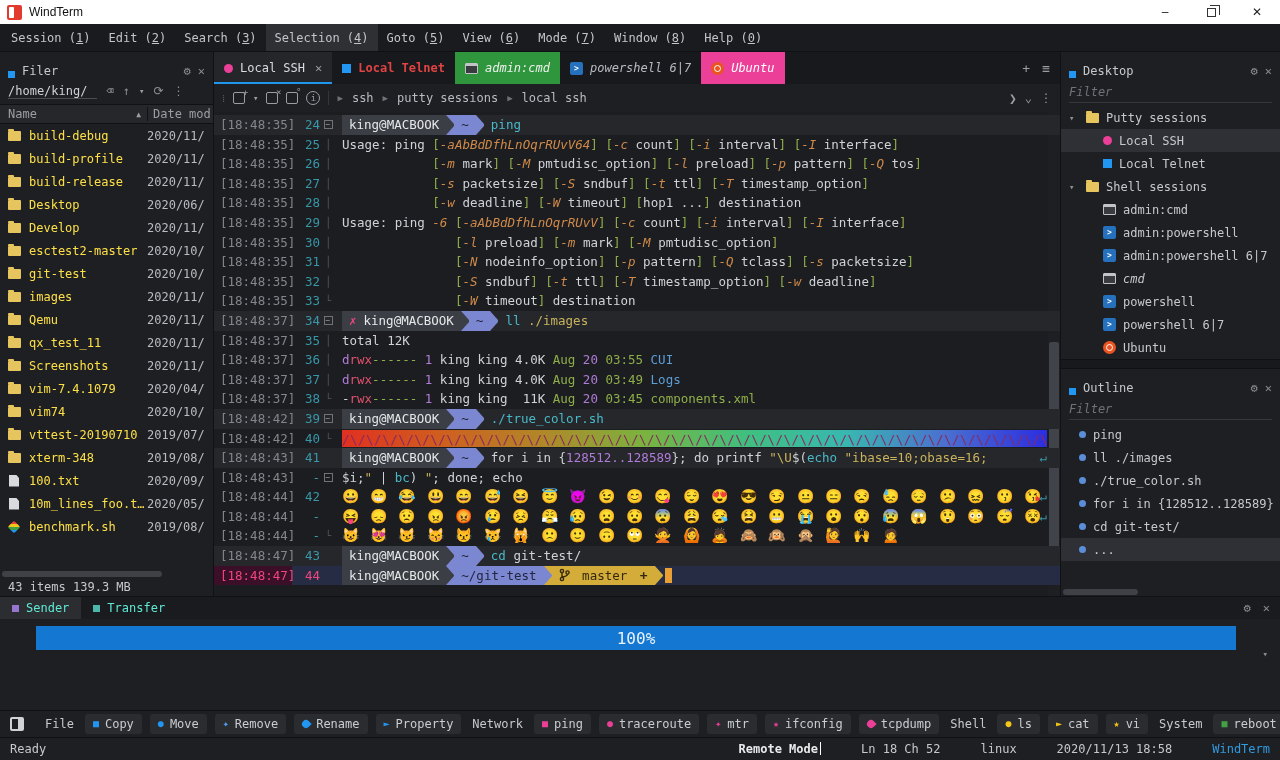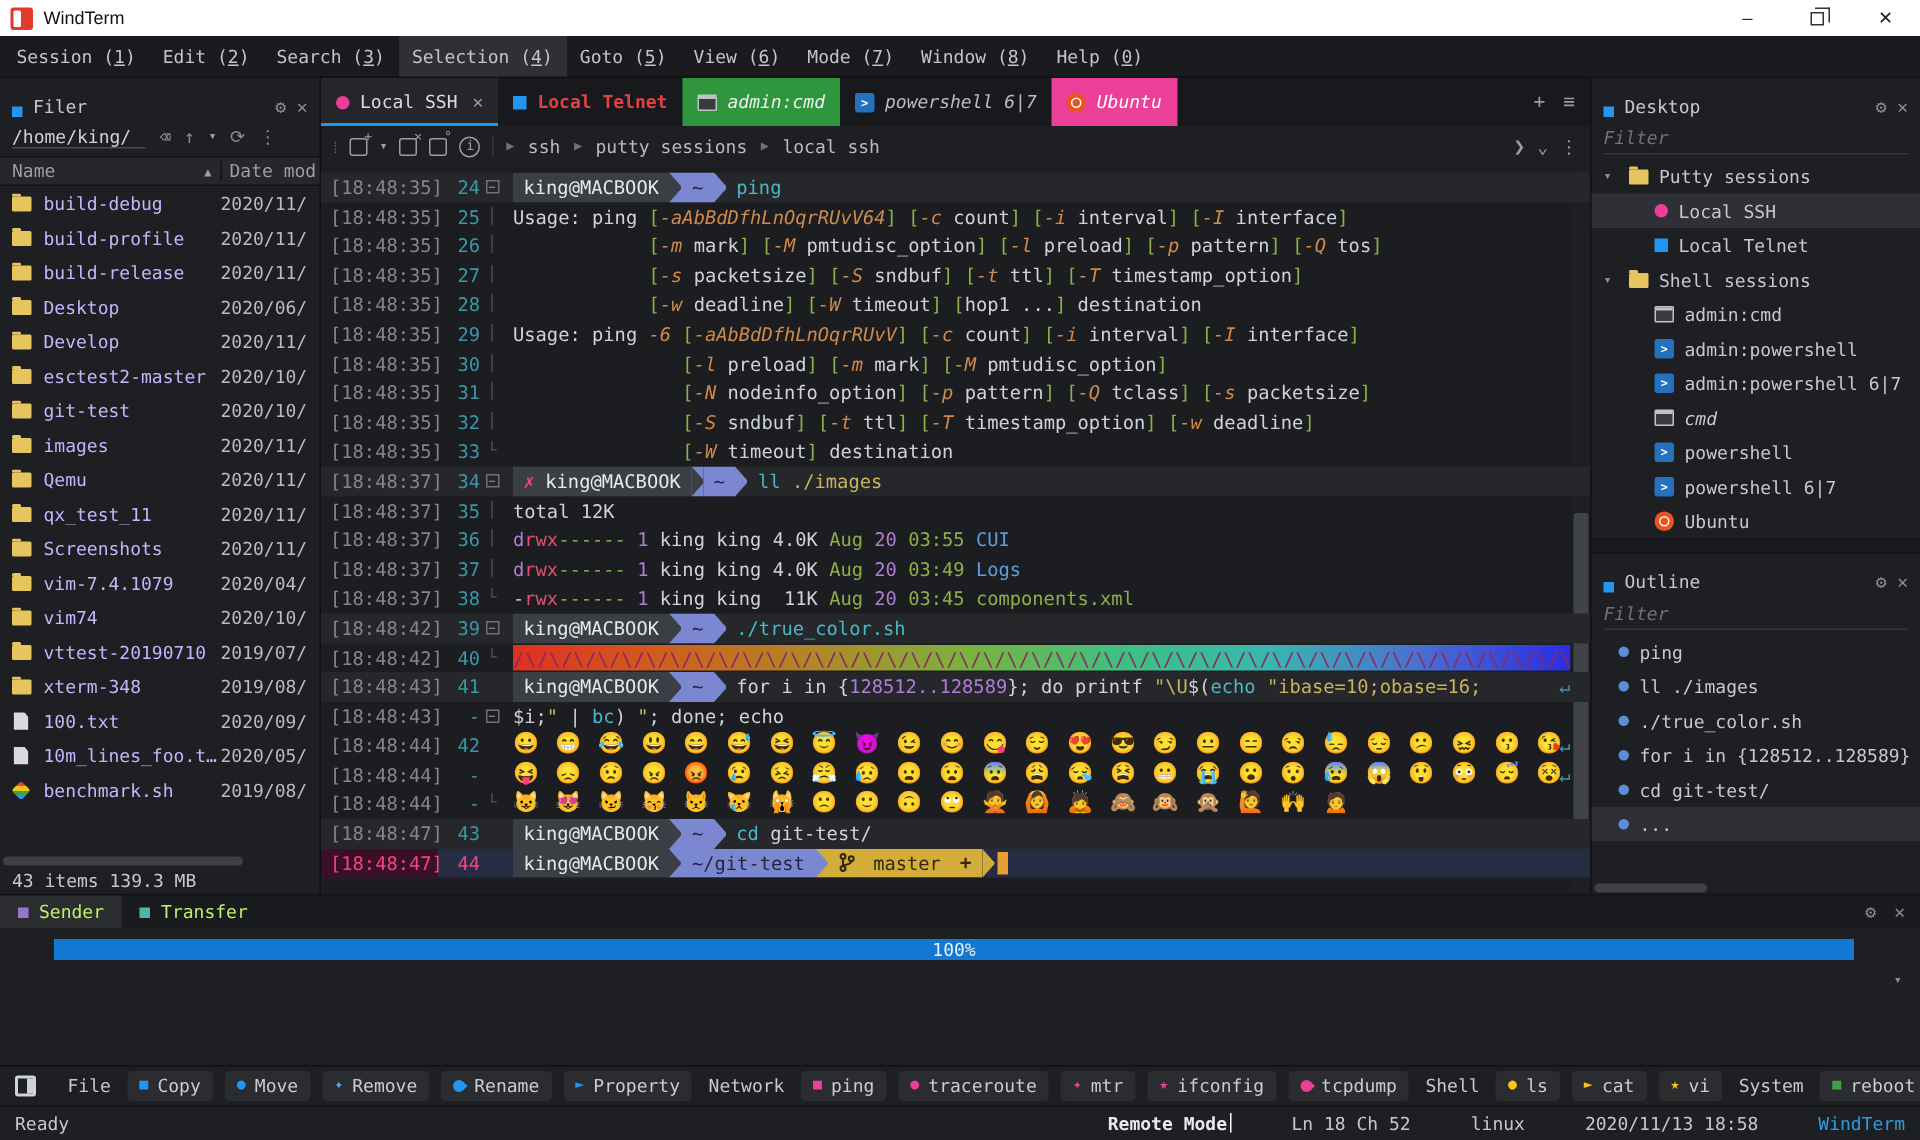--- a/index.html
+++ b/index.html
@@ -30,21 +30,21 @@
 .filter-row{height:22px;margin:3px 8px 3px;border-bottom:1px solid #35373b;display:flex;align-items:center;color:#6f7277;font-style:italic;flex:none}
 
 .path-row{height:26px;display:flex;align-items:center;padding:0 8px;gap:9px;flex:none}
 .path-text{border-bottom:1px solid #4a4c50;padding-right:10px;color:#cfd2d6}
 .fcols{height:20px;display:flex;align-items:center;background:#26272b;border-top:1px solid #101114;border-bottom:1px solid #101114;color:#9b9ea3;flex:none}
 .fcol-name{flex:1;padding-left:8px;display:flex;align-items:center}
 .fcol-name .sort{margin-left:auto;margin-right:6px;font-size:8px;color:#9b9ea3}
 .fcol-date{width:66px;border-left:1px solid #101114;padding-left:5px;overflow:hidden;white-space:nowrap}
 .flist{flex:1;overflow:hidden}
 .frow{height:23px;display:flex;align-items:center;padding-left:8px}
-.fname{flex:1;display:flex;align-items:center;gap:8px;white-space:nowrap;overflow:hidden;color:#c4b5fd}
+.fname{flex:1;display:flex;align-items:center;gap:8px;white-space:nowrap;overflow:hidden;color:#fde047}
 .fdate{width:66px;color:#b9bcc1;white-space:nowrap}
 .folder-ic{width:13px;height:10px;background:#e6c55e;border-radius:1px;position:relative;flex:none}
 .folder-ic::before{content:"";position:absolute;top:-2px;left:0;width:6px;height:2px;background:#e6c55e;border-radius:1px 1px 0 0}
 .file-ic{width:10px;height:12px;background:#d8dadd;clip-path:polygon(0 0,70% 0,100% 30%,100% 100%,0 100%);flex:none;margin:0 2px 0 1px}
 .script-ic{width:10px;height:10px;flex:none;background:linear-gradient(135deg,#e8423c 0 25%,#f5c518 25% 50%,#43a047 50% 75%,#2196f3 75% 100%);transform:rotate(45deg) scale(.9);border-radius:2px;margin:0 2px 0 1px}
 .hscroll{height:7px;margin:0 2px;position:relative;flex:none}
 .hscroll .thumb{position:absolute;left:0;top:0;height:6px;background:#3f4146;border-radius:3px}
 .fstatus{height:18px;display:flex;align-items:center;padding:0 8px;color:#c6c9cc;flex:none}
 
 .tabbar{height:32px;background:#18191c;display:flex;align-items:stretch;flex:none}
@@ -107,28 +107,28 @@
 .tree{overflow:hidden}
 .tree-row{height:23px;display:flex;align-items:center;gap:7px;padding-left:8px;color:#c6c9cc;white-space:nowrap}
 .tree-row.sel{background:#2e3035}
 .tw{color:#8b8e93;font-size:9px;width:10px;flex:none}
 .obullet{width:7px;height:7px;border-radius:50%;background:#5b8dd9;flex:none}
 .pspacer{height:10px;background:#18191c;border-top:1px solid #101114;border-bottom:1px solid #101114;flex:none}
 .rfill{flex:1}
 
 .transfer{height:114px;border-top:1px solid #101114;background:#1e1f22;position:relative}
 .ttabs{height:22px;display:flex;align-items:stretch;background:#1a1b1e}
-.ttab{display:flex;align-items:center;gap:7px;padding:0 12px;color:#bef264}
+.ttab{display:flex;align-items:center;gap:7px;padding:0 12px;color:#5eead4}
 .ttab.active{background:#2c2d31}
 .tsq{width:7px;height:7px;flex:none}
 .t-icons{position:absolute;right:10px;top:4px;display:flex;gap:12px;color:#8b8e93}
 .trow2{display:flex;align-items:center;margin:12px 12px 0 14px}
 .tfile-ic{width:11px;height:14px;background:#e8eaec;clip-path:polygon(0 0,65% 0,100% 28%,100% 100%,0 100%);margin-right:13px;flex:none}
 .tdest{margin-left:auto;color:#9b9ea3}
-.pg{position:relative;height:14px;margin:7px 44px 12px 36px;background:#1478d2;display:flex;align-items:center;justify-content:center;color:#eaf2fa;font-size:12px}
+.pg{position:relative;height:24px;margin:7px 44px 12px 36px;background:#1478d2;display:flex;align-items:center;justify-content:center;color:#eaf2fa;font-size:16px}
 .t-caret{position:absolute;right:12px;top:52px;color:#8b8e93;font-size:9px}
 
 .bottombar{height:28px;border-top:1px solid #101114;border-bottom:1px solid #101114;background:#1e1f22;display:flex;align-items:center;gap:8px;padding:0 10px}
 .door-ic{width:14px;height:14px;border:2px solid #d0d3d6;border-radius:2px;position:relative;margin-right:10px;flex:none}
 .door-ic::after{content:"";position:absolute;right:0px;top:0px;bottom:0px;width:4px;background:#d0d3d6}
 .group-label{color:#c6c9cc;margin:0 3px;white-space:nowrap}
 .tbtn{display:flex;align-items:center;gap:6px;background:#2b2c30;border-radius:3px;padding:3px 8px;color:#c9ccd0;white-space:nowrap}
 .bic{font-size:10px;line-height:1}
 .pin-ic{width:8px;height:8px;border-radius:50% 50% 50% 0;transform:rotate(-135deg)}
 .bb-sp{flex:1}

